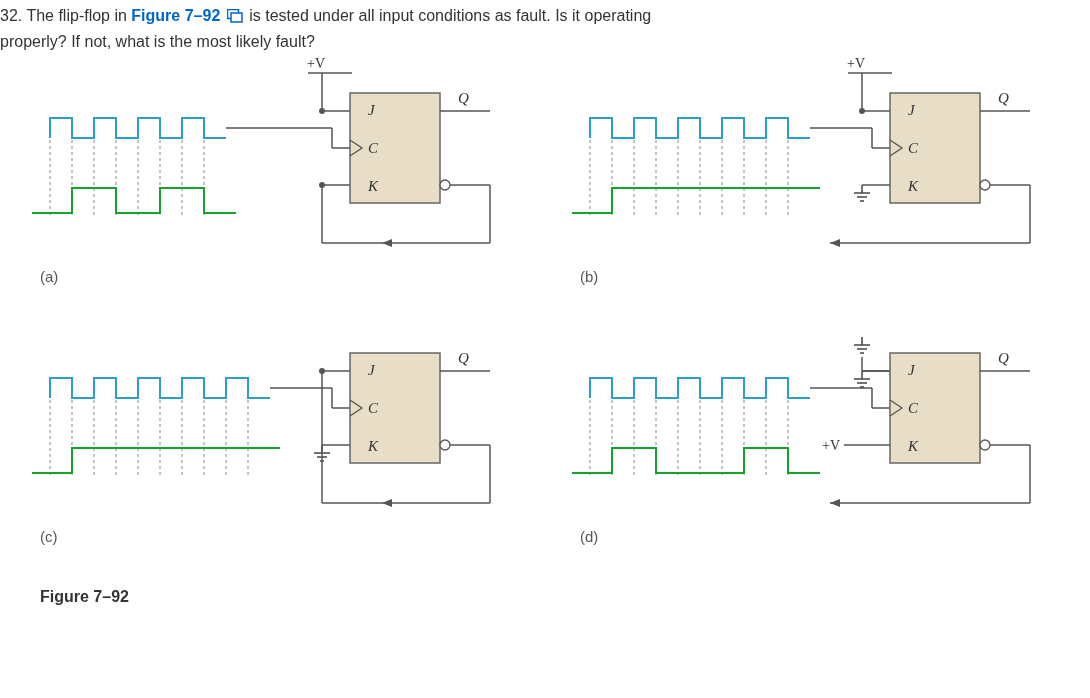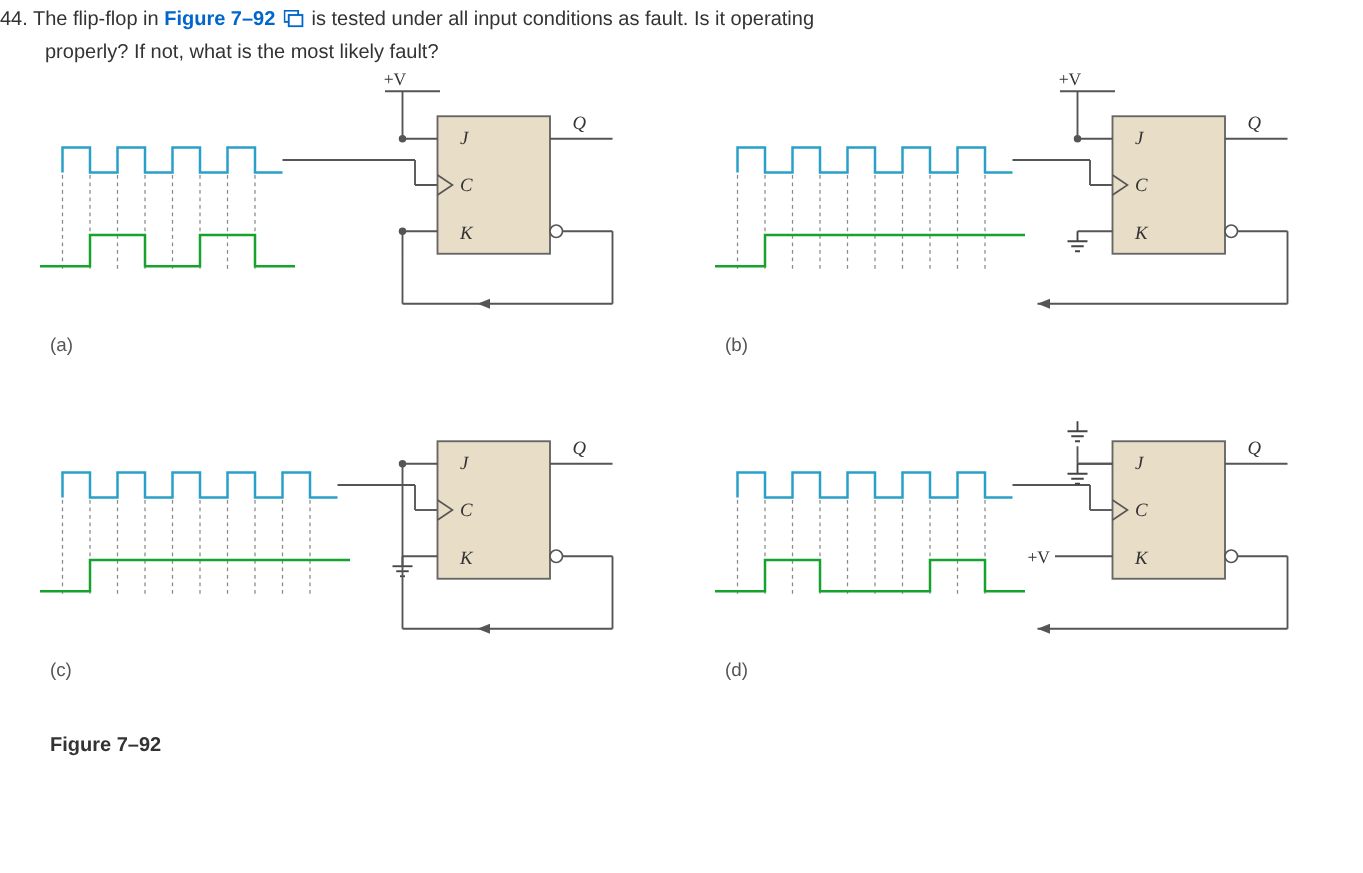--- a/index.html
+++ b/index.html
@@ -18,21 +18,21 @@
   .qnum { display: inline; }
   .figref {
     color: #0066cc;
     font-weight: bold;
   }
   .mm-icon {
     display: inline-block;
     vertical-align: -2px;
     margin: 0 2px;
   }
-  .indent { padding-left: 36px; }
+  .indent { }
   .figarea {
     position: relative;
     width: 1090px;
     height: 560px;
   }
   .part {
     position: absolute;
     width: 520px;
     height: 250px;
   }
@@ -48,21 +48,21 @@
     top: 530px;
     font-weight: bold;
     font-size: 16px;
     color: #333;
   }
 </style>
 </head>
 <body>
 
 <div class="question">
-  <span class="qnum">44.</span>
+  <span class="qnum">32.</span>
   <span>The flip-flop in </span>
   <span class="figref">
     <span>Figure 7–92</span>
     <span class="mm-icon">
       <svg width="16" height="14" viewBox="0 0 16 14">
         <rect x="0.5" y="0.5" width="11" height="9" fill="none" stroke="#0066cc" stroke-width="1.5"></rect>
         <rect x="4" y="4" width="11" height="9" fill="#fff" stroke="#0066cc" stroke-width="1.5"></rect>
       </svg>
     </span>
   </span>

